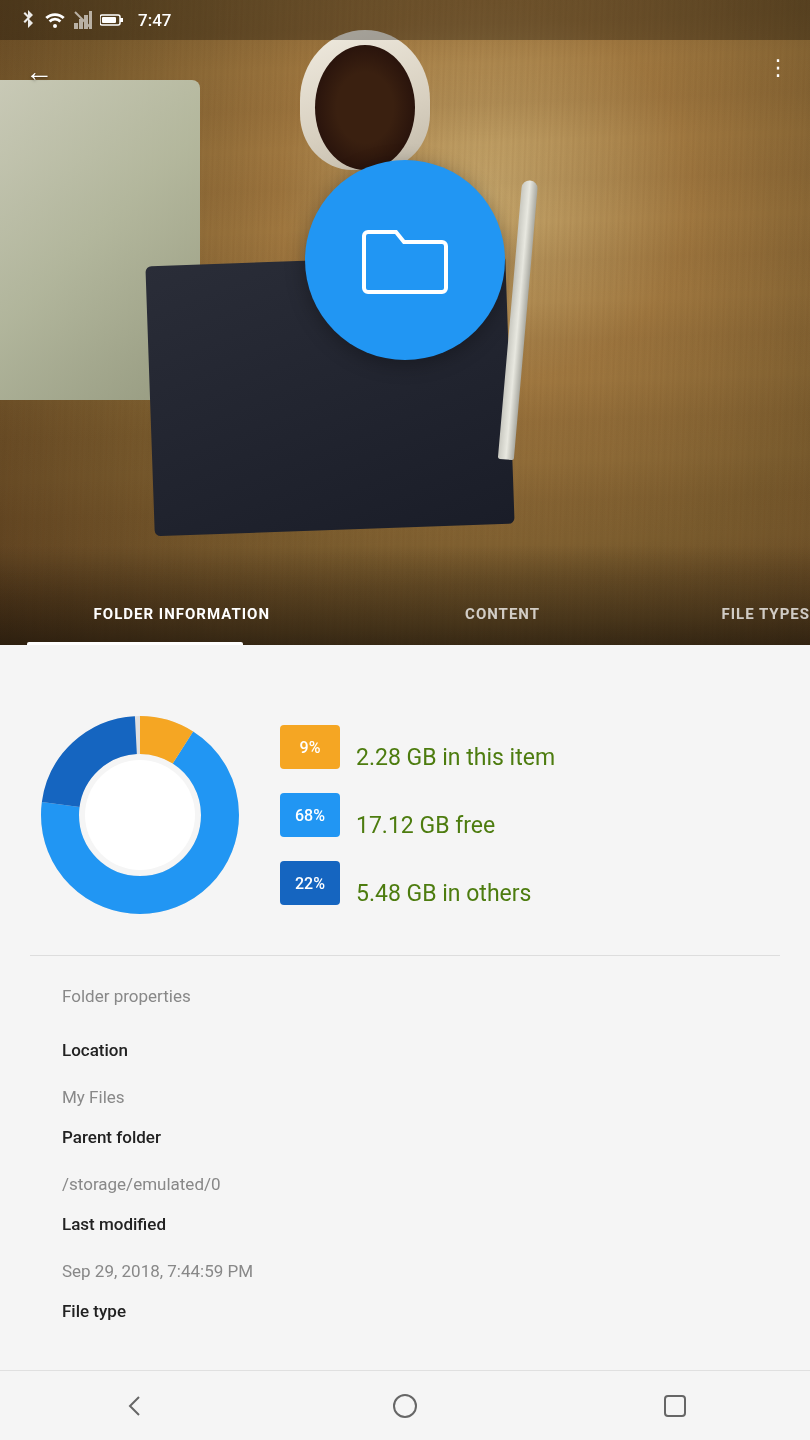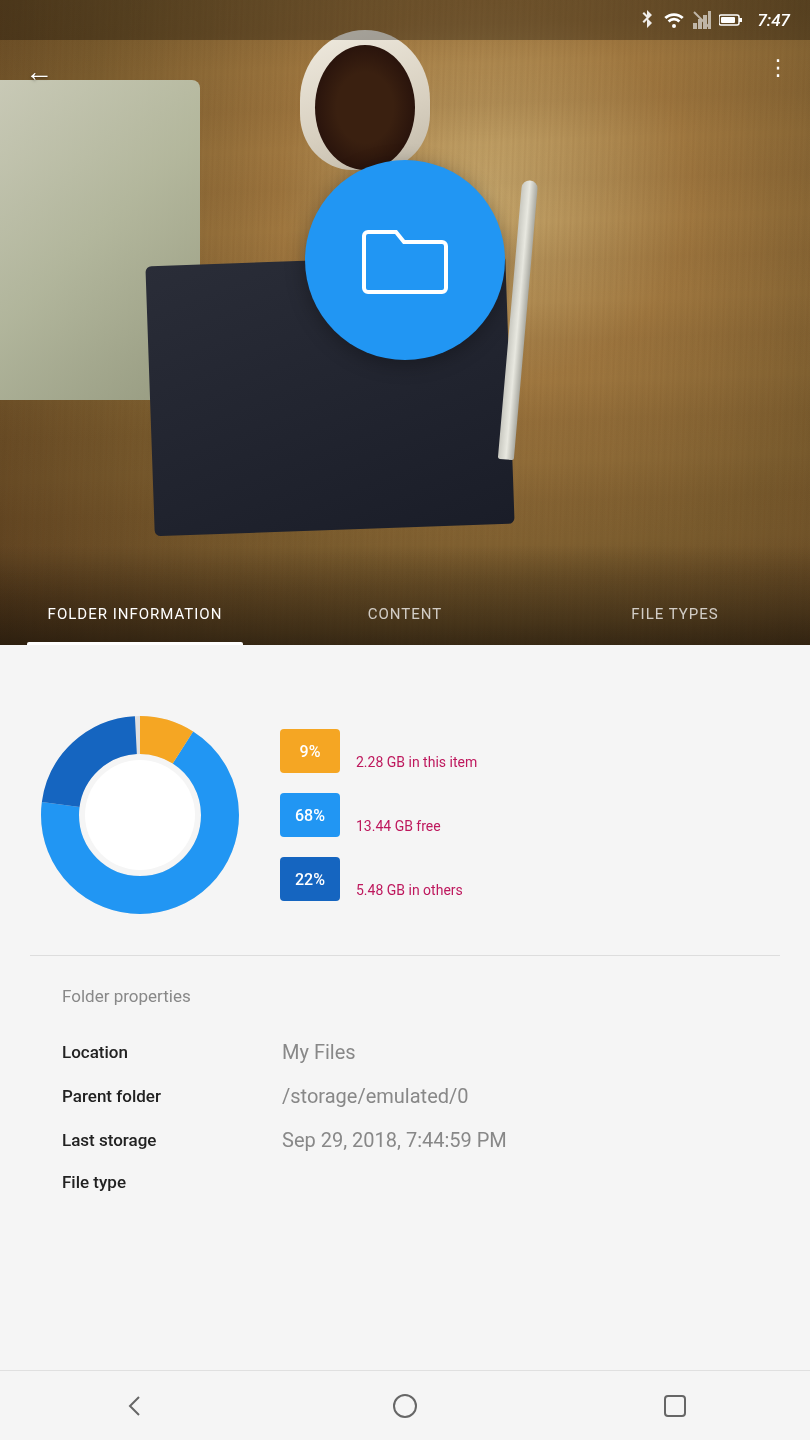--- a/index.html
+++ b/index.html
@@ -13,24 +13,22 @@
     }
 
     
     .status-bar {
       position: absolute;
       top: 0; left: 0; right: 0;
       height: 40px;
       background: rgba(0,0,0,0.3);
       display: flex;
       align-items: center;
-      justify-content: flex-end;
       padding: 0 20px;
       z-index: 10;
-      font-style: italic;
     }
     .status-icons {
       display: flex;
       align-items: center;
       gap: 8px;
       color: white;
       font-size: 15px;
     }
     .status-time {
       font-size: 17px;
@@ -174,25 +172,25 @@
       position: absolute;
       bottom: 0;
       left: 0; right: 0;
       height: 100px;
       display: flex;
       align-items: flex-end;
       background: linear-gradient(to top, rgba(0,0,0,0.5), transparent);
     }
     .tab {
       flex: 1;
-      text-align: center;
+      text-align: right;
       padding-bottom: 22px;
       color: rgba(255,255,255,0.75);
       font-size: 15px;
-      font-weight: 400;
+      font-weight: 700;
       letter-spacing: 1px;
       cursor: pointer;
       position: relative;
     }
     .tab.active {
       color: white;
     }
     .tab.active::after {
       content: '';
       position: absolute;
@@ -245,22 +243,22 @@
       border-radius: 4px;
       display: flex;
       align-items: center;
       justify-content: center;
       color: white;
       font-size: 16px;
       font-weight: 500;
       flex-shrink: 0;
     }
     .legend-text {
-      font-size: 14px;
-      color: #be185d;
+      font-size: 23px;
+      color: #4d7c0f;
       margin-top: 21px;
     }
 
     
     .divider {
       height: 1px;
       background: #ddd;
       margin: 10px 0;
     }
 
@@ -269,32 +267,33 @@
       padding: 20px 0;
       margin-left: 32px;
     }
     .section-title {
       font-size: 17px;
       color: #888;
       margin-bottom: 24px;
     }
     .property-row {
       display: flex;
-      align-items: center;
+      align-items: flex-start;
       padding: 10px 0;
-      gap: 20px;
+      gap: 27px;
+      flex-direction: column;
     }
     .property-label {
       font-size: 17px;
       color: #222;
       font-weight: 500;
       min-width: 200px;
     }
     .property-value {
-      font-size: 20px;
+      font-size: 17px;
       color: #888;
       flex: 1;
     }
 
     
     .bottom-nav {
       position: fixed;
       bottom: 0;
       left: 0;
       width: 810px;
@@ -408,21 +407,21 @@
       <div class="legend-item">
         <div class="legend-badge" style="background:#F5A623;">
           <span>9%</span>
         </div>
         <span class="legend-text">2.28 GB in this item</span>
       </div>
       <div class="legend-item">
         <div class="legend-badge" style="background:#2196F3;text-align:center;">
           <span>68%</span>
         </div>
-        <span class="legend-text">13.44 GB free</span>
+        <span class="legend-text">17.12 GB free</span>
       </div>
       <div class="legend-item">
         <div class="legend-badge" style="background:#1565C0;align-items:center;">
           <span>22%</span>
         </div>
         <span class="legend-text">5.48 GB in others</span>
       </div>
     </div>
   </div>
 
@@ -433,21 +432,21 @@
 
     <div class="property-row">
       <span class="property-label">Location</span>
       <span class="property-value">My Files</span>
     </div>
     <div class="property-row">
       <span class="property-label">Parent folder</span>
       <span class="property-value">/storage/emulated/0</span>
     </div>
     <div class="property-row">
-      <span class="property-label">Last storage</span>
+      <span class="property-label">Last modified</span>
       <span class="property-value">Sep 29, 2018, 7:44:59 PM</span>
     </div>
     <div class="property-row">
       <span class="property-label">File type</span>
     </div>
   </div>
 
   <div class="bottom-spacer"></div>
 </div>
 

